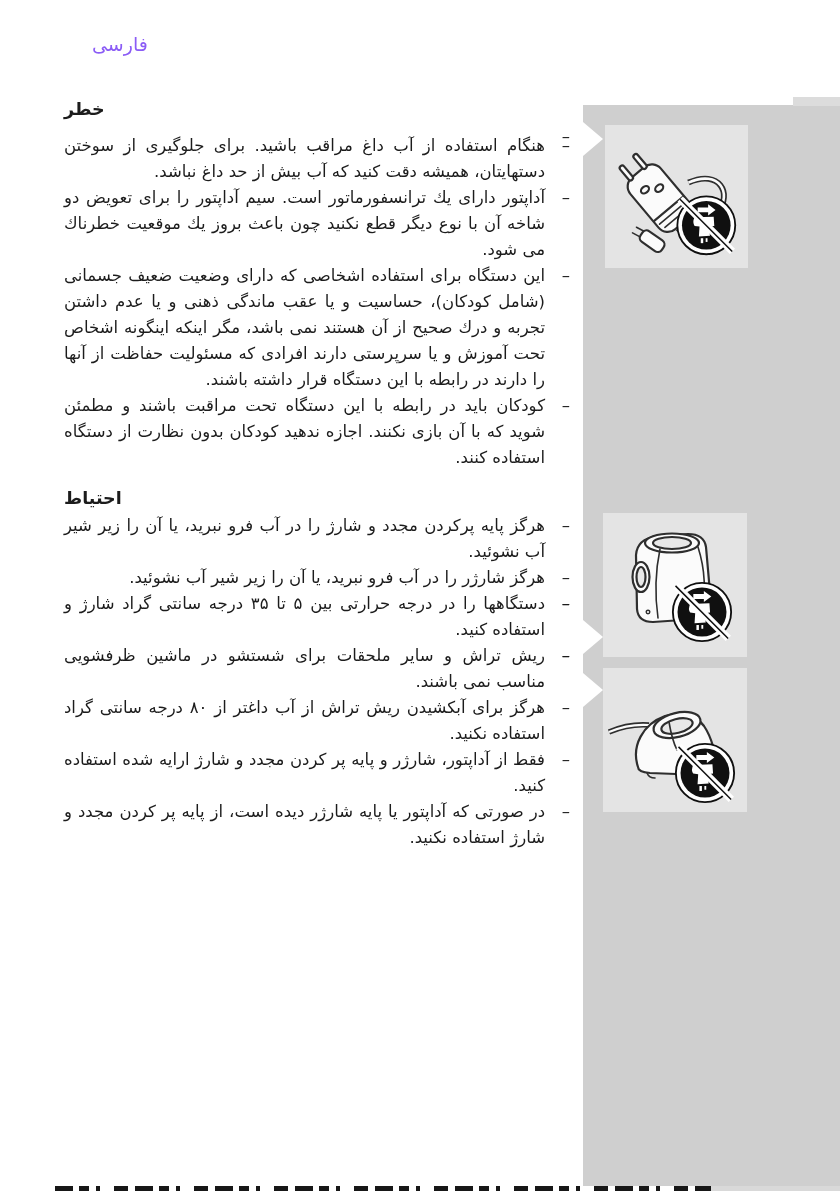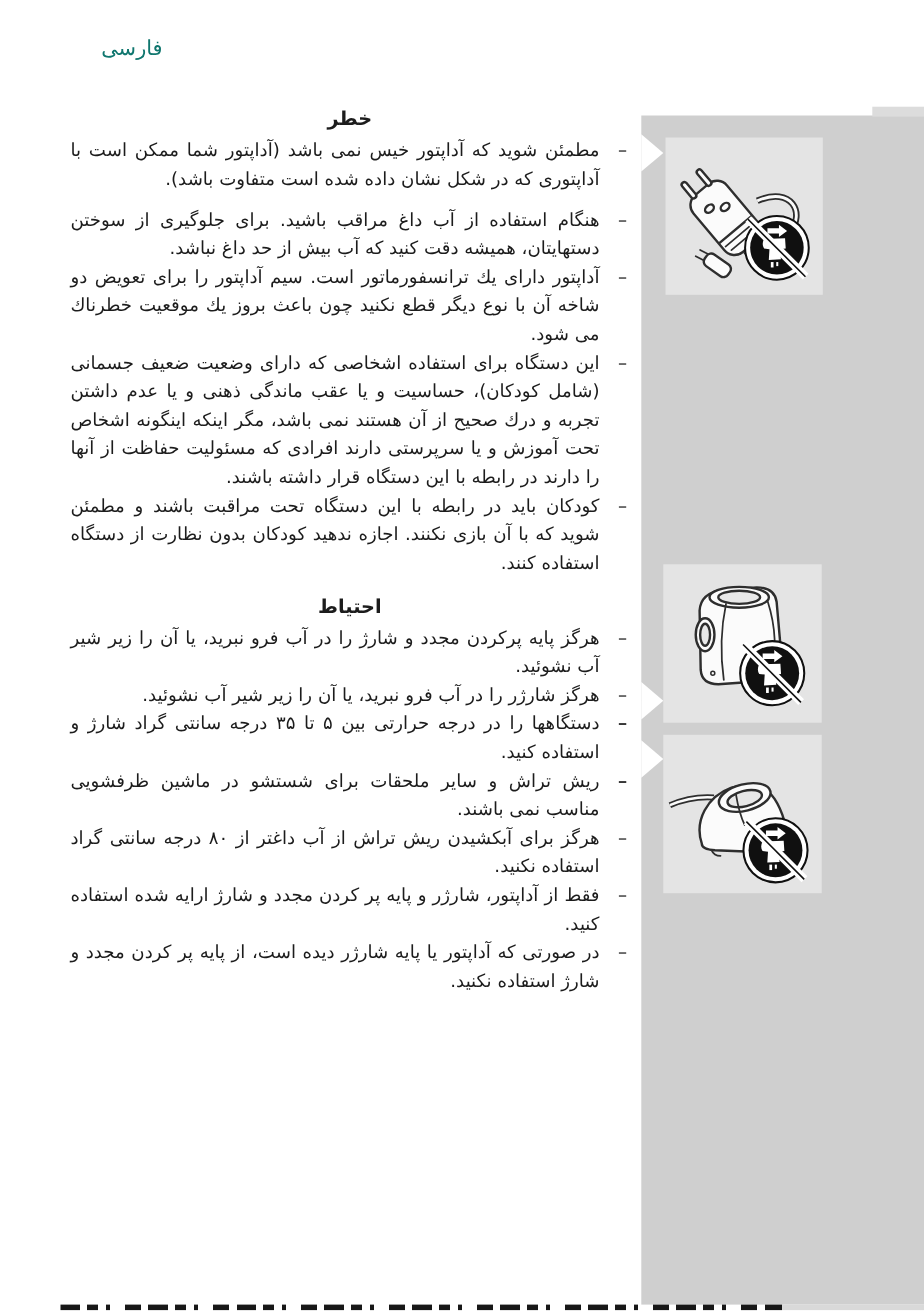--- a/index.html
+++ b/index.html
@@ -1,21 +1,21 @@
 <!DOCTYPE html>
 <html lang="fa"><head>
 <meta charset="utf-8">
 <style>
   html,body { margin:0; padding:0; background:#ffffff; }
   .page {
     position:relative; width:840px; height:1192px; background:#ffffff;
     font-family:"DejaVu Sans", sans-serif; color:#1c1c1c; overflow:hidden;
   }
   .lang-label {
-    position:absolute; left:92px; top:33px; font-size:19px; color:#0f766e;
+    position:absolute; left:92px; top:33px; font-size:19px; color:#8b5cf6;
   }
   
   .band { position:absolute; left:583px; top:105px; width:257px; height:1081px; background:#cfcfcf; }
   .band-tab { position:absolute; left:793px; top:97px; width:47px; height:9px; background:#dcdcdc; }
   .notch {
     position:absolute; left:583px; width:0; height:0;
     border-top:17px solid transparent; border-bottom:17px solid transparent;
     border-left:20px solid #ffffff;
   }
   .notch.n1 { top:122px; }
@@ -28,21 +28,21 @@
   .fig3 { left:603px; top:668px; width:144px; height:144px; }
   
   .text-col {
     position:absolute; left:64px; top:96px; width:508px;
     direction:rtl; text-align:justify;
     font-size:16.5px; line-height:26px;
   }
   .section { margin:0 0 11px 0; }
   .section-heading {
     font-size:17.5px; font-weight:bold; margin:0 0 2px 0; line-height:26px;
-    text-align:center;
+    text-align:left;
   }
   .section + .section .section-heading { margin-top:14px; }
   .bullet { position:relative; padding-right:27px; }
   .bullet .dash { position:absolute; right:2px; top:0; }
   
   .bottom-strip {
     position:absolute; left:55px; top:1186px; width:656px; height:5px;
     background:repeating-linear-gradient(90deg,
       #171717 0 18px, transparent 18px 24px,
       #171717 24px 34px, transparent 34px 41px,
@@ -136,21 +136,20 @@
       <use href="#noRinse" x="71" y="74" width="62" height="62"></use>
     </svg>
   </div>
 
   <main class="text-col">
   <section class="section">
     <h2 class="section-heading">خطر</h2>
     <div class="bullets">
   <div class="bullet">
     <span class="dash">–</span>
-    <span class="bullet-text">مطمئن شوید که آداپتور خیس نمی باشد (آداپتور شما ممکن است با آداپتوری که در شکل نشان داده شده است متفاوت باشد).</span>
   </div>
 </div>
   </section>
 
   <section class="section">
     <div class="bullets">
   <div class="bullet">
     <span class="dash">–</span>
     <span class="bullet-text">هنگام استفاده از آب داغ  مراقب باشید. برای جلوگیری از سوختن دستهایتان، همیشه دقت کنید که آب بیش از حد داغ نباشد.</span>
   </div>

